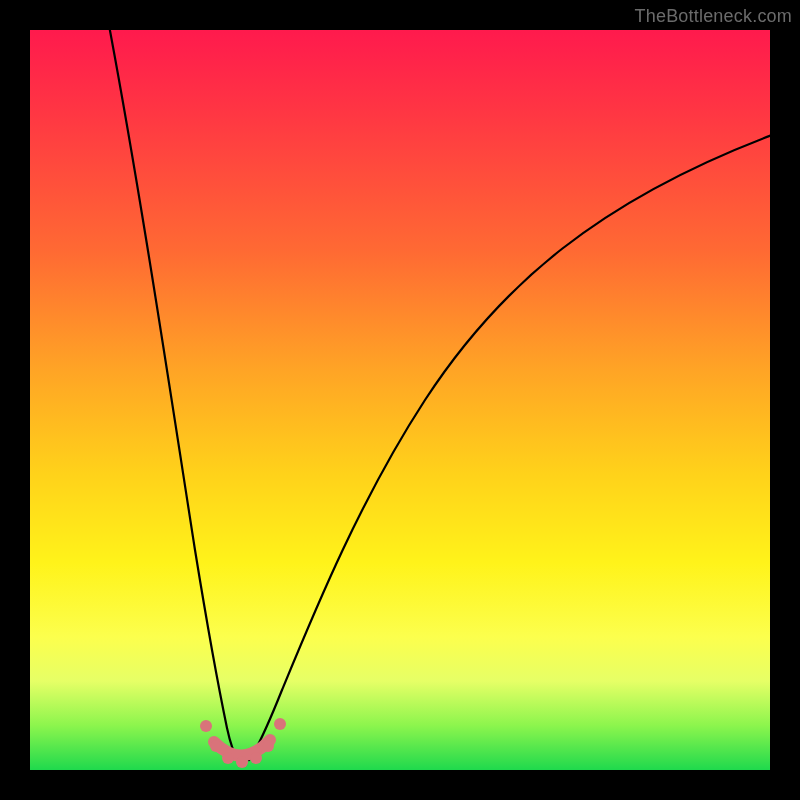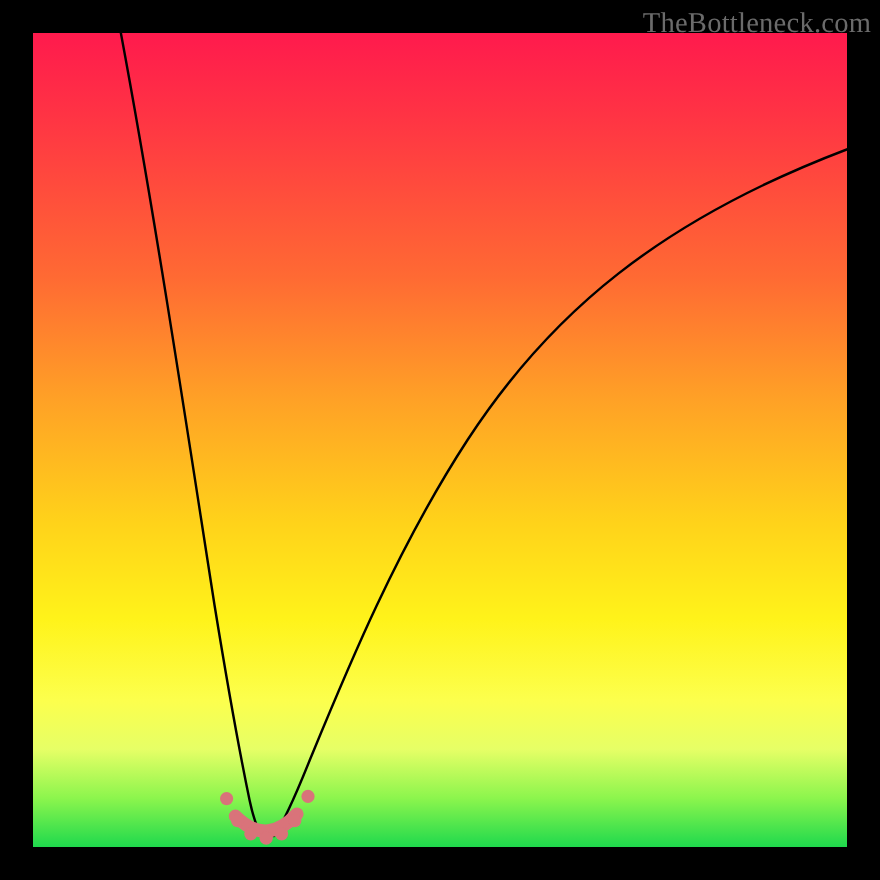--- a/index.html
+++ b/index.html
@@ -38,25 +38,24 @@
       #e6ff66 88%,
       #8cf54d 94%,
       #1fd94d 100%
     );
   }
   .watermark {
     position: absolute;
     top: 6px;
     right: 8px;
     color: #6b6b6b;
-    font-size: 26px;
+    font-size: 18px;
     font-weight: 500;
     letter-spacing: 0.2px;
     user-select: none;
-    font-family: Liberation Serif, serif;
   }
   svg.curves {
     position: absolute;
     left: 0;
     top: 0;
     width: 740px;
     height: 740px;
   }
   .curve {
     fill: none;

